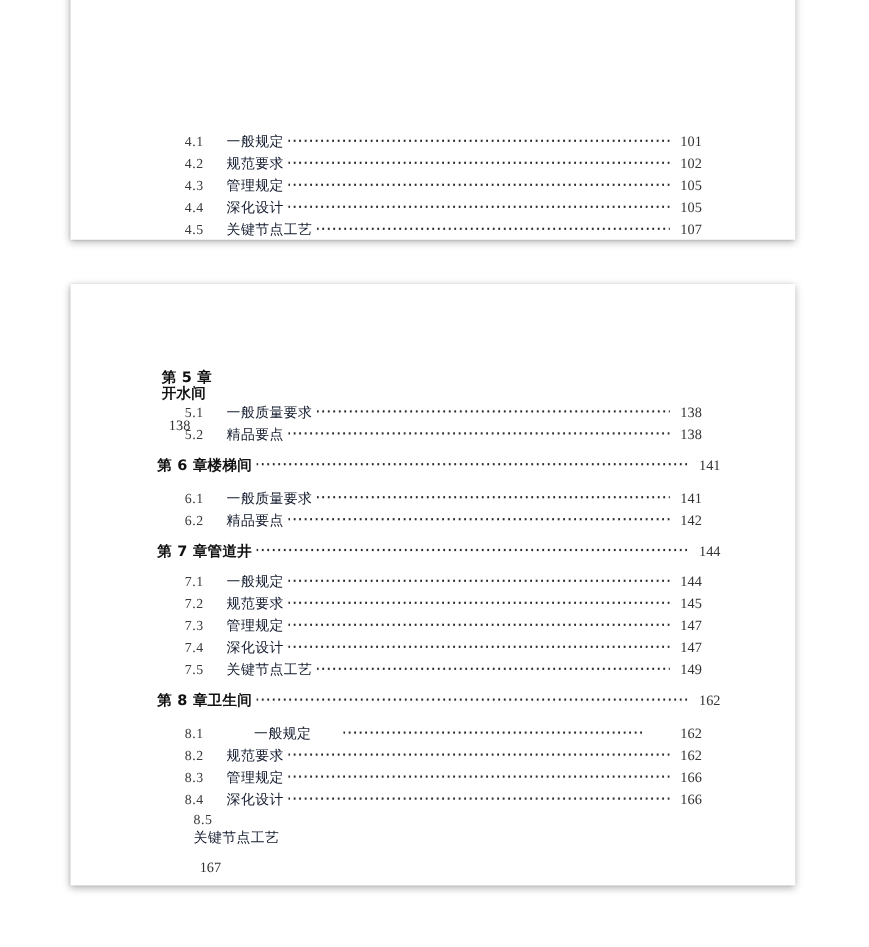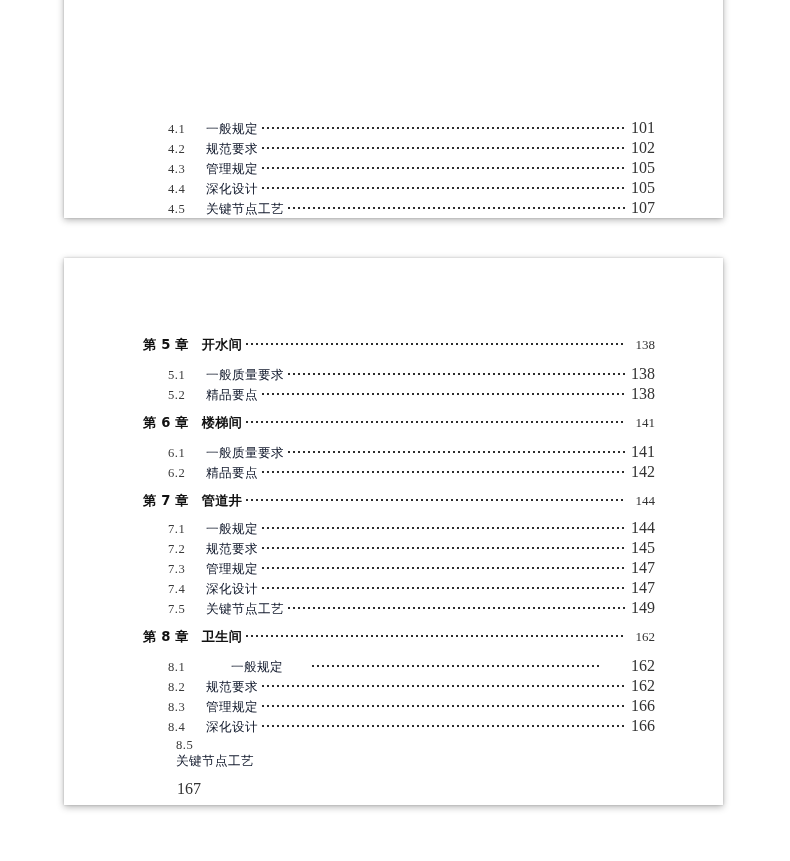--- a/index.html
+++ b/index.html
@@ -98,49 +98,49 @@
   }
   .lvl-chapter .toc-num {
     font-family: "DejaVu Sans", "Liberation Sans", sans-serif;
     font-weight: bold;
     color: #111111;
     letter-spacing: 0.2px;
   }
   .lvl-chapter .toc-title {
     font-weight: bold;
     color: #111111;
-    margin-left: 13px;
+    margin-left: 0;
     letter-spacing: 0.3px;
   }
   .lvl-chapter .toc-page {
     font-size: 13px;
     width: 26px;
   }
   .lvl-chapter .toc-dots::before {
     bottom: 0.32em;
   }
 
   
   .lvl-section {
     left: 104px;
-    right: 68px;
+    right: 85px;
     font-size: 12.6px;
     line-height: 15px;
     justify-content: center;
   }
   .lvl-section .toc-num {
     width: 30px;
     letter-spacing: 0.5px;
   }
   .lvl-section .toc-title {
     margin-left: 8px;
     letter-spacing: 0.4px;
   }
   .lvl-section .toc-page {
-    font-size: 16px;
+    font-size: 13px;
     width: 25px;
   }
 
   
   .folio {
     position: absolute;
     left: 79px;
     font-family: "Liberation Serif", "DejaVu Serif", serif;
     font-style: italic;
     font-size: 14px;
@@ -181,21 +181,21 @@
         <span class="toc-title">关键节点工艺</span>
         <span class="toc-dots"></span>
         <span class="toc-page">107</span>
       </div>
       <div class="folio" style="top: 268px;">6</div>
     </div>
 </div>
 
 <div class="page" id="page-2">
   <div class="page-inner">
-      <div class="toc-line lvl-chapter" style="top: 78px;">
+      <div class="toc-line lvl-chapter" style="top: 78px; flex-direction: column;">
         <span class="toc-num">第 5 章</span>
         <span class="toc-title">开水间</span>
         <span class="toc-dots"></span>
         <span class="toc-page">138</span>
       </div>
       <div class="toc-line lvl-section" style="top: 108px;">
         <span class="toc-num">5.1</span>
         <span class="toc-title">一般质量要求</span>
         <span class="toc-dots"></span>
         <span class="toc-page">138</span>

